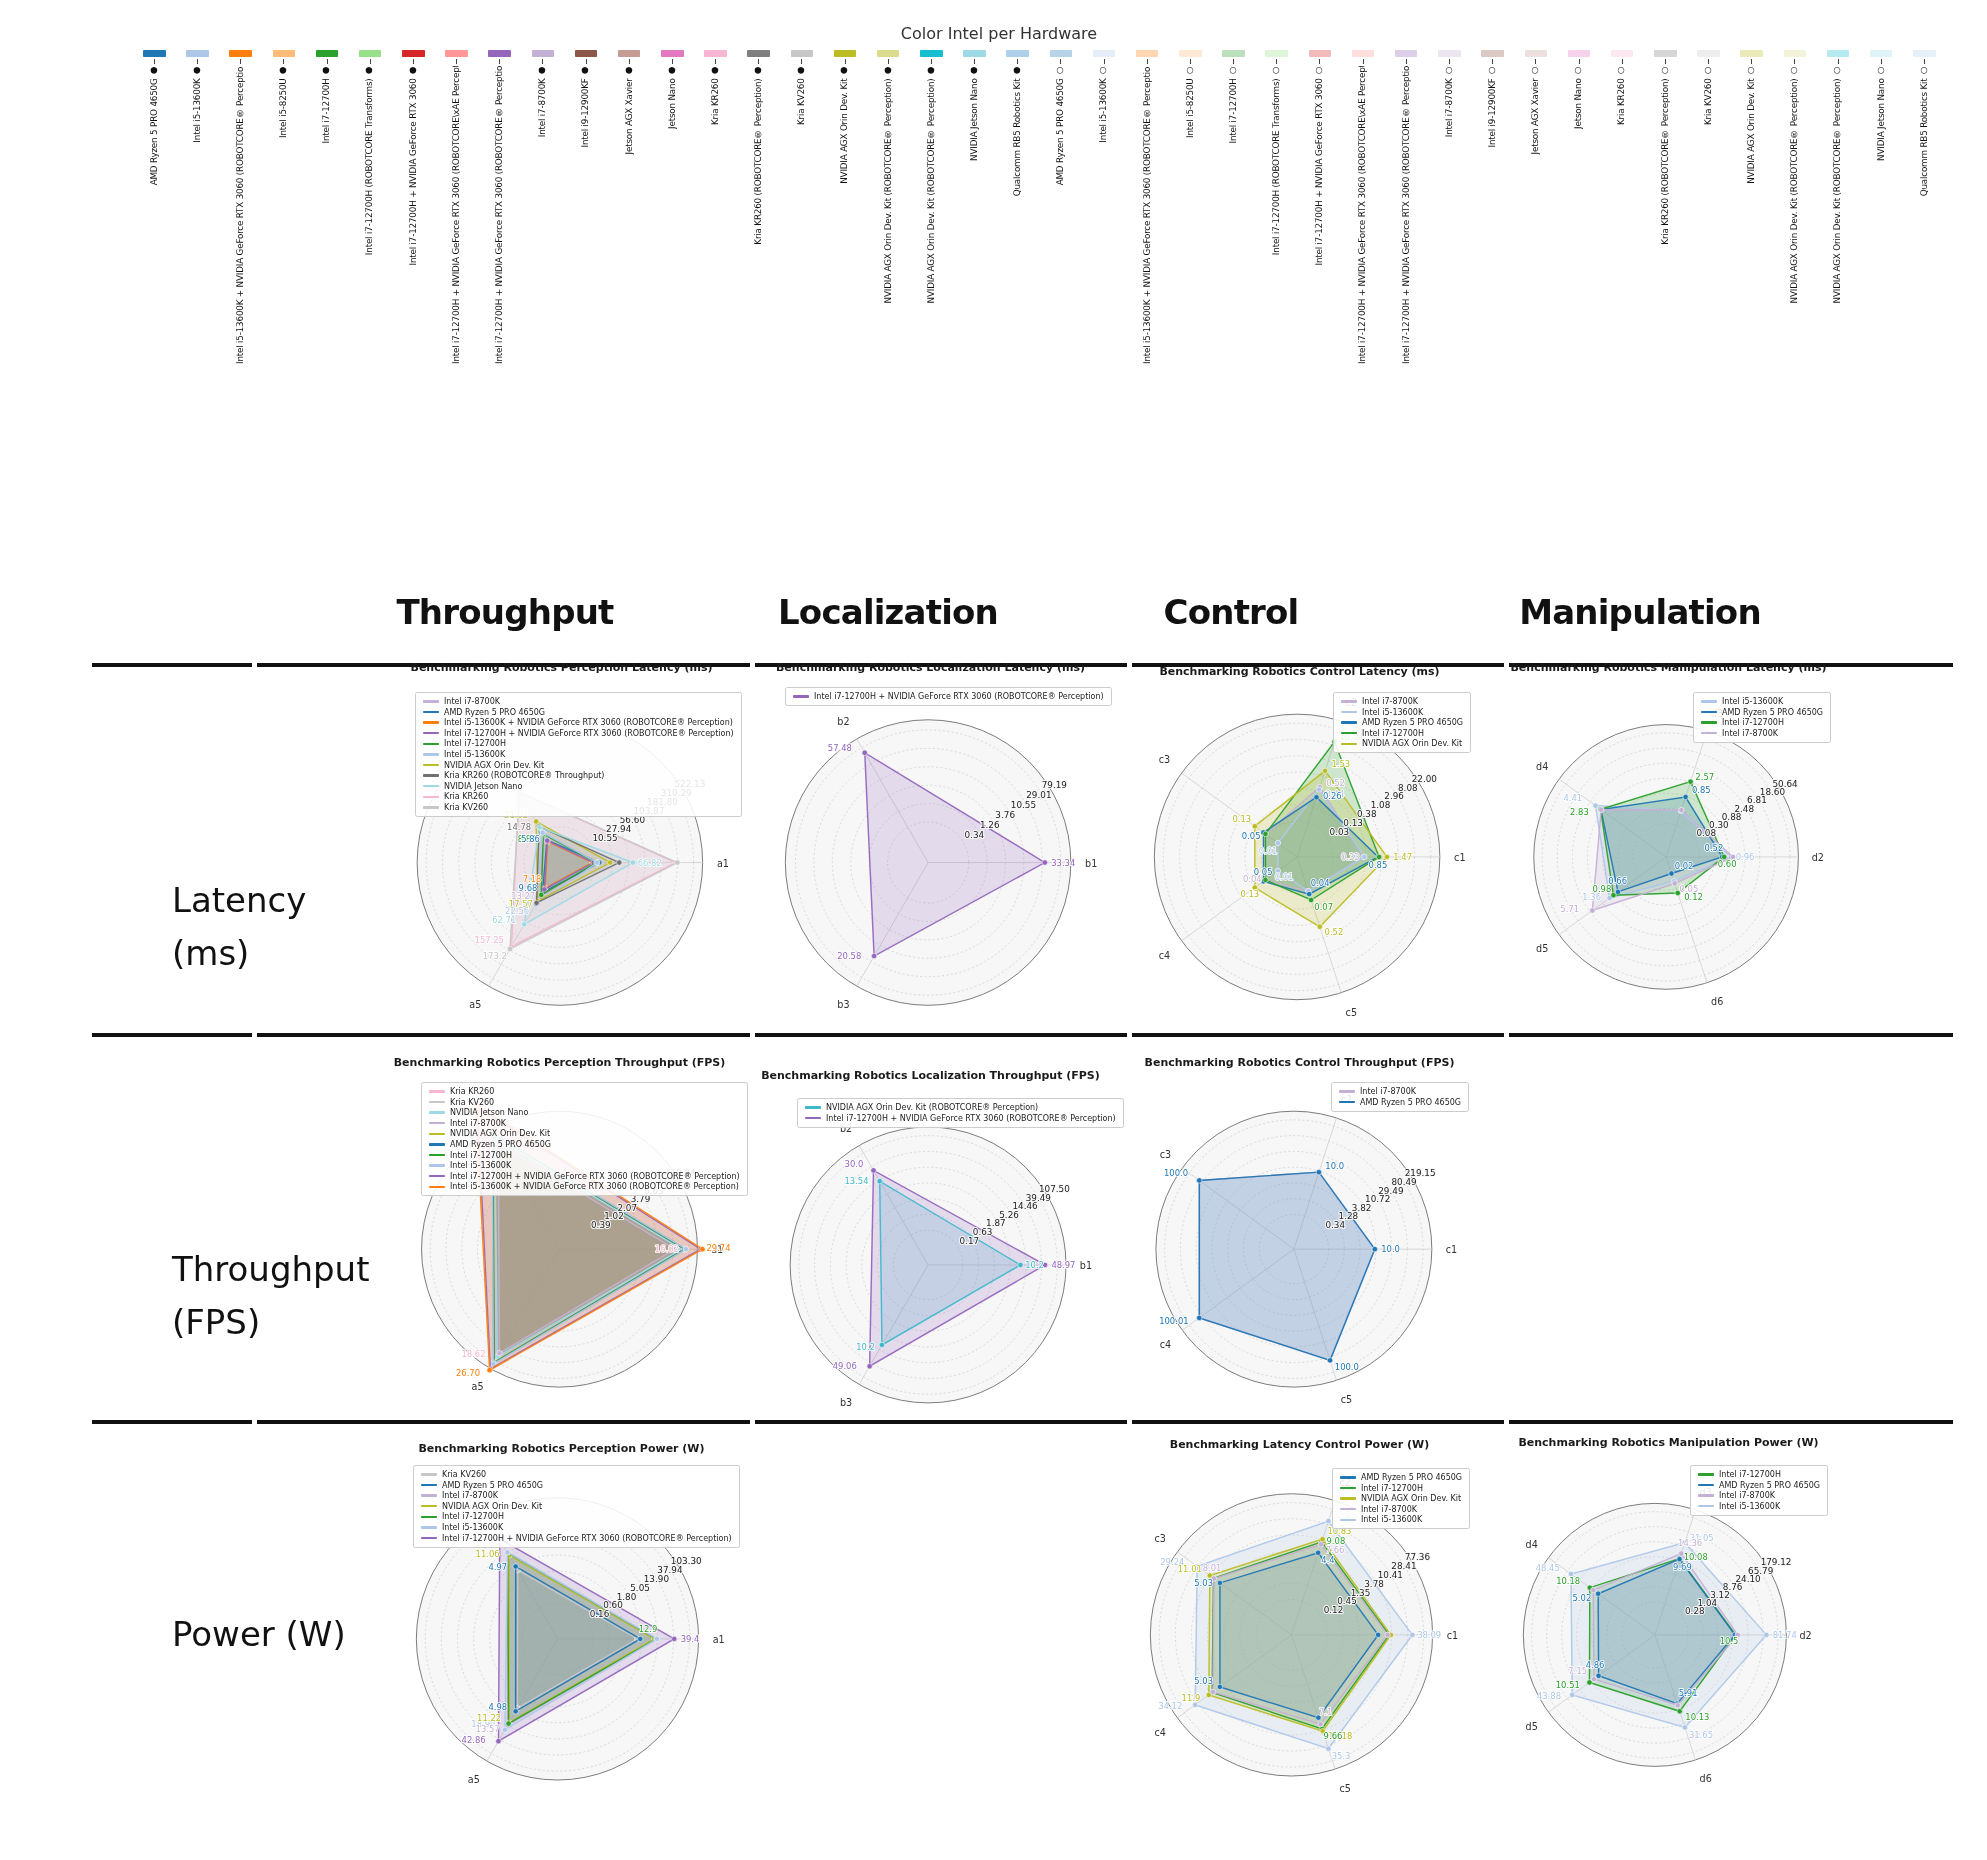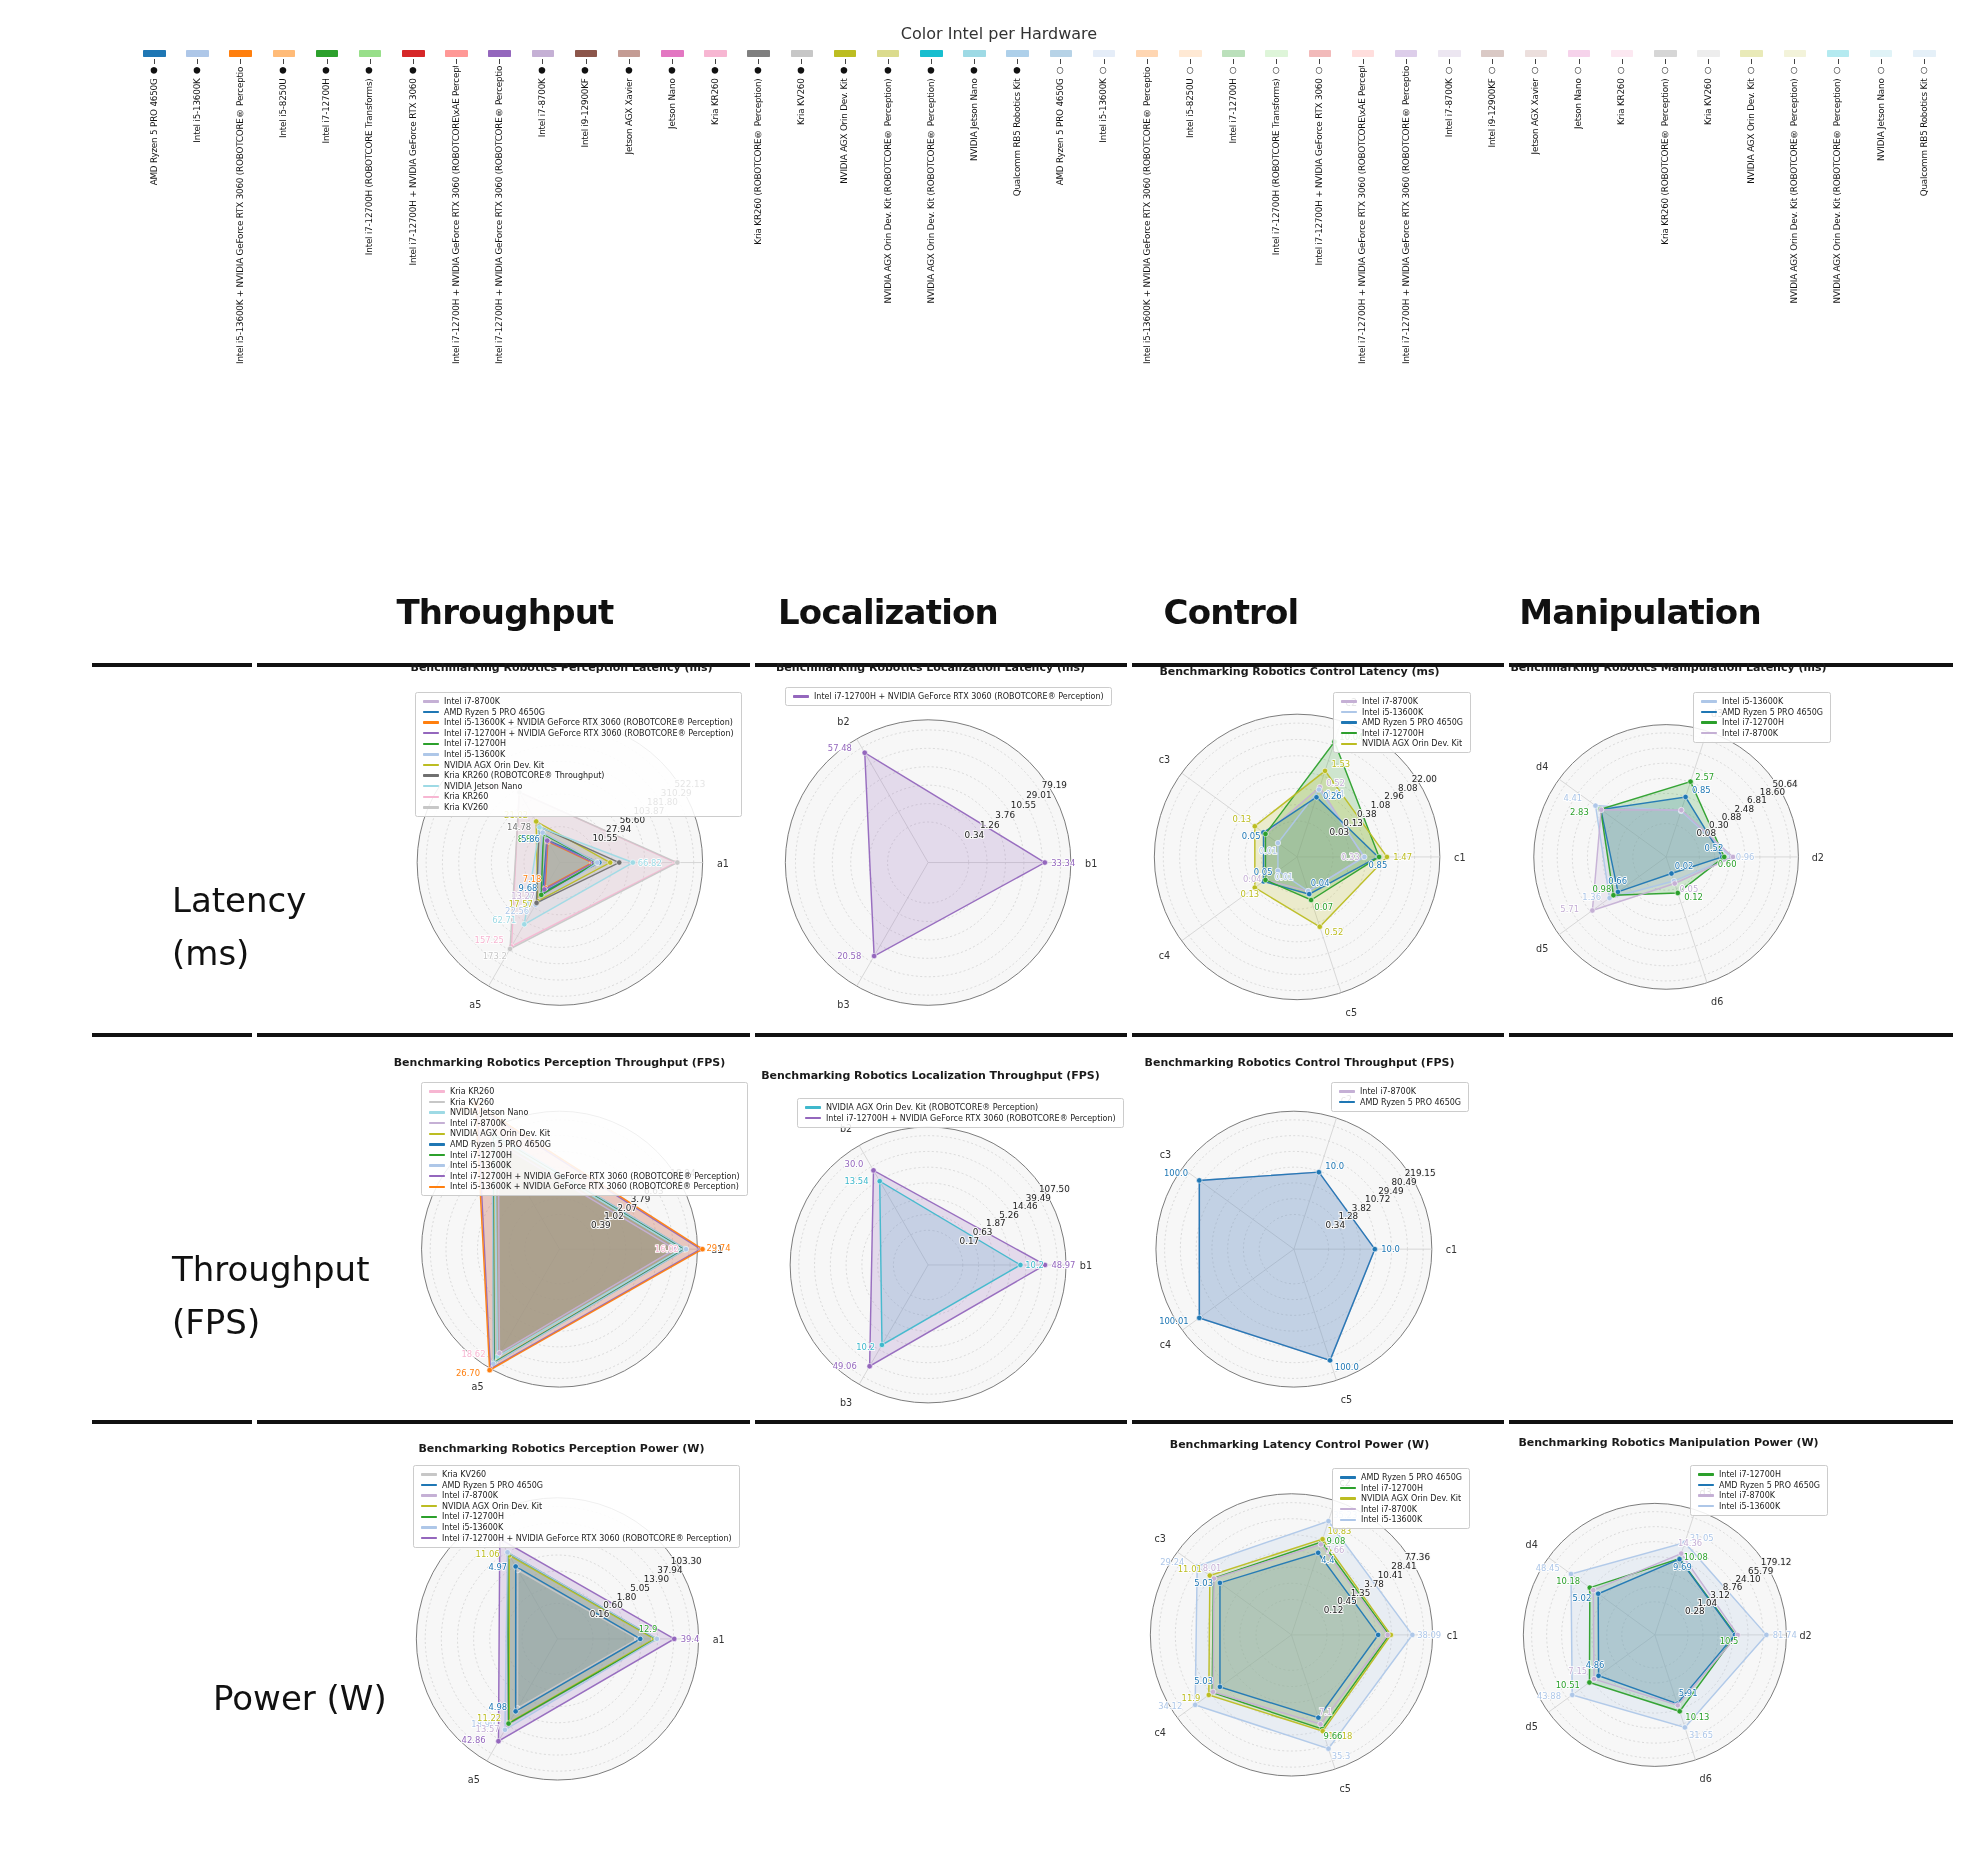--- a/index.html
+++ b/index.html
@@ -253,21 +253,21 @@
 <div class="col-header" style="left:1640px;top:592px;">Manipulation</div>
 
 <div class="row-header" style="left:172px;top:874px;">
   <div>Latency</div>
   <div>(ms)</div>
 </div>
 <div class="row-header" style="left:172px;top:1243px;">
   <div>Throughput</div>
   <div>(FPS)</div>
 </div>
-<div class="row-header" style="left:172px;top:1672px;margin-left:41px;">
+<div class="row-header" style="left:172px;top:1608px;">
   <div>Power (W)</div>
 </div>
 
 <div class="sep" style="top:663px;">
     <i style="left:160px"></i>
     <i style="left:658px"></i>
     <i style="left:1035px"></i>
     <i style="left:1412px"></i>
   </div>
 <div class="sep" style="top:1033px;">

